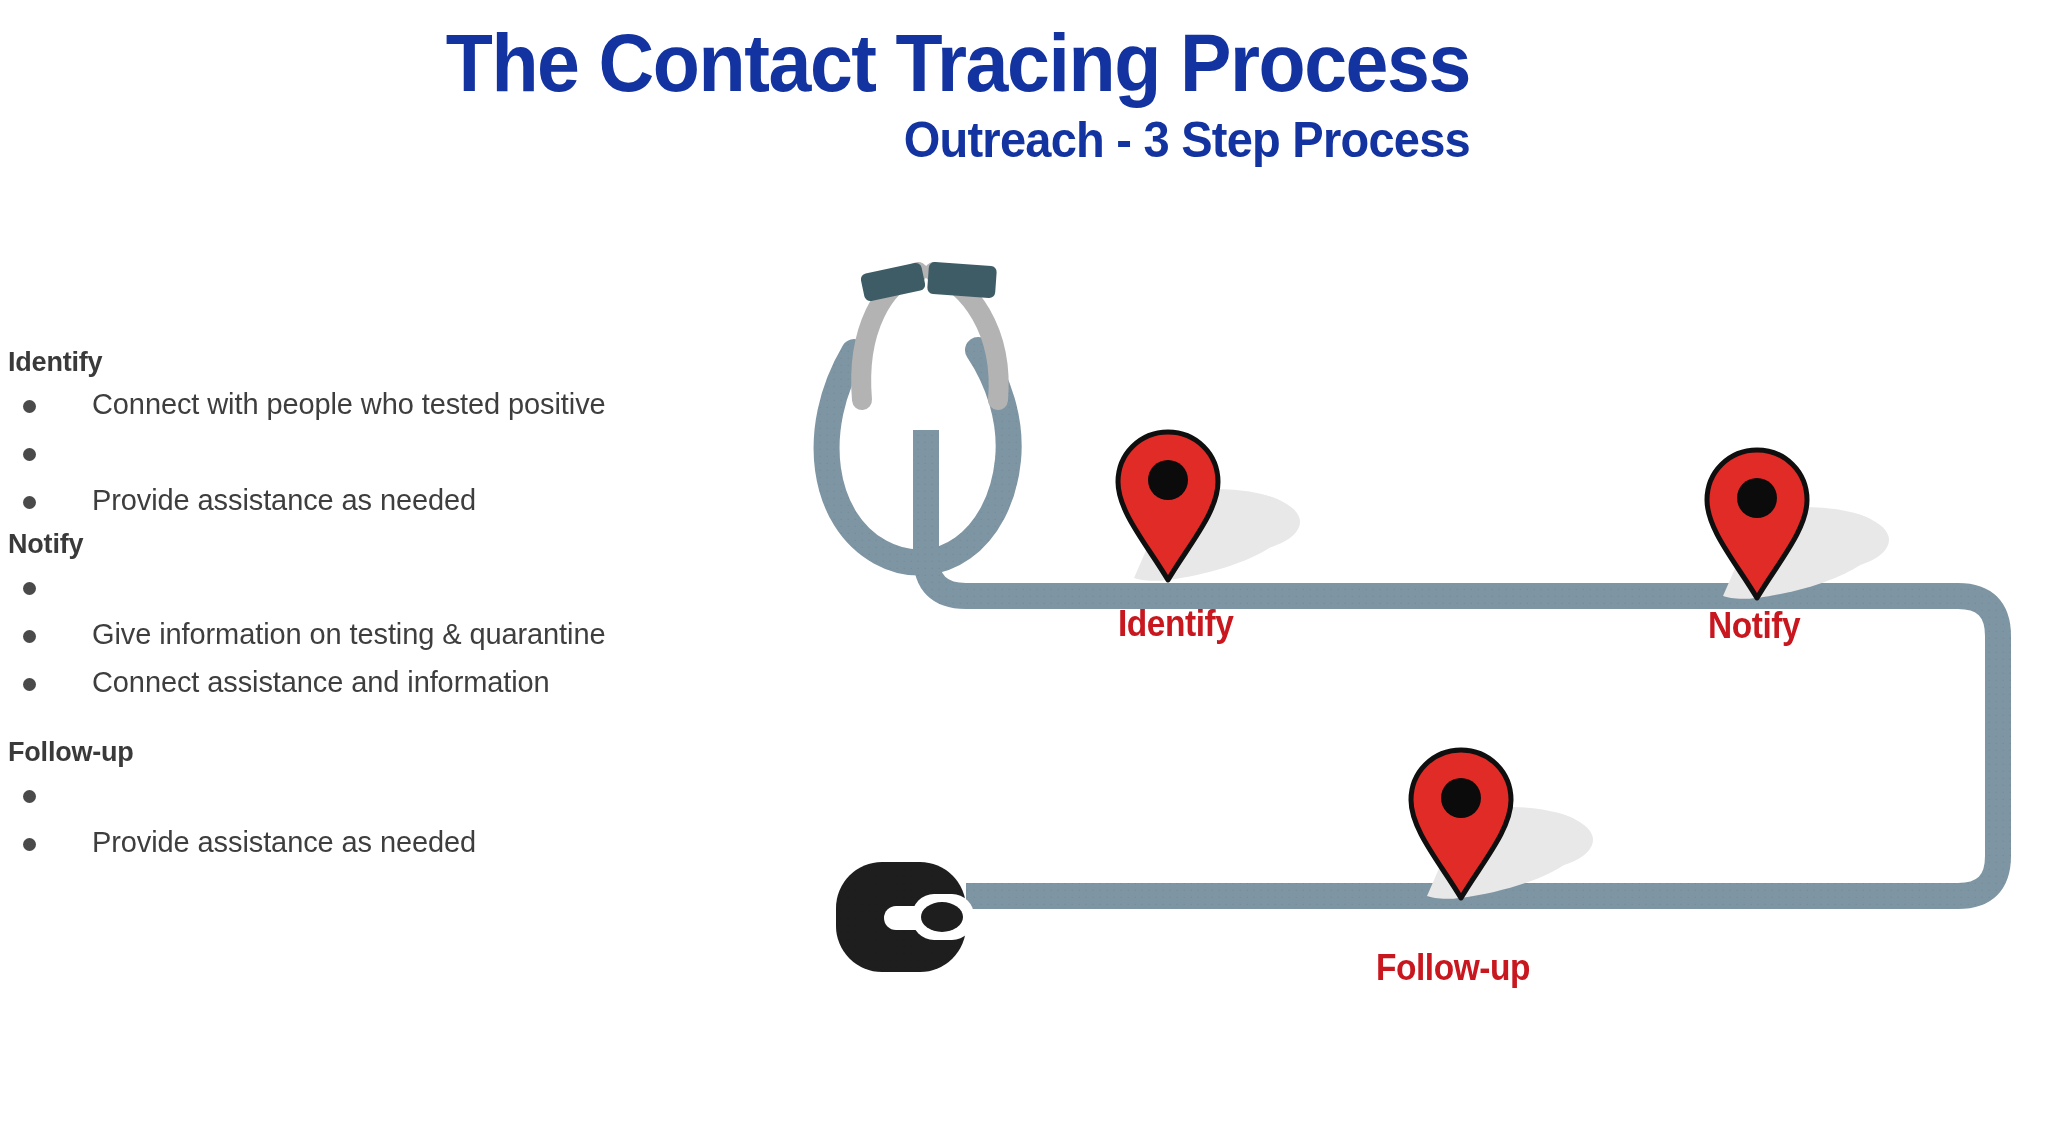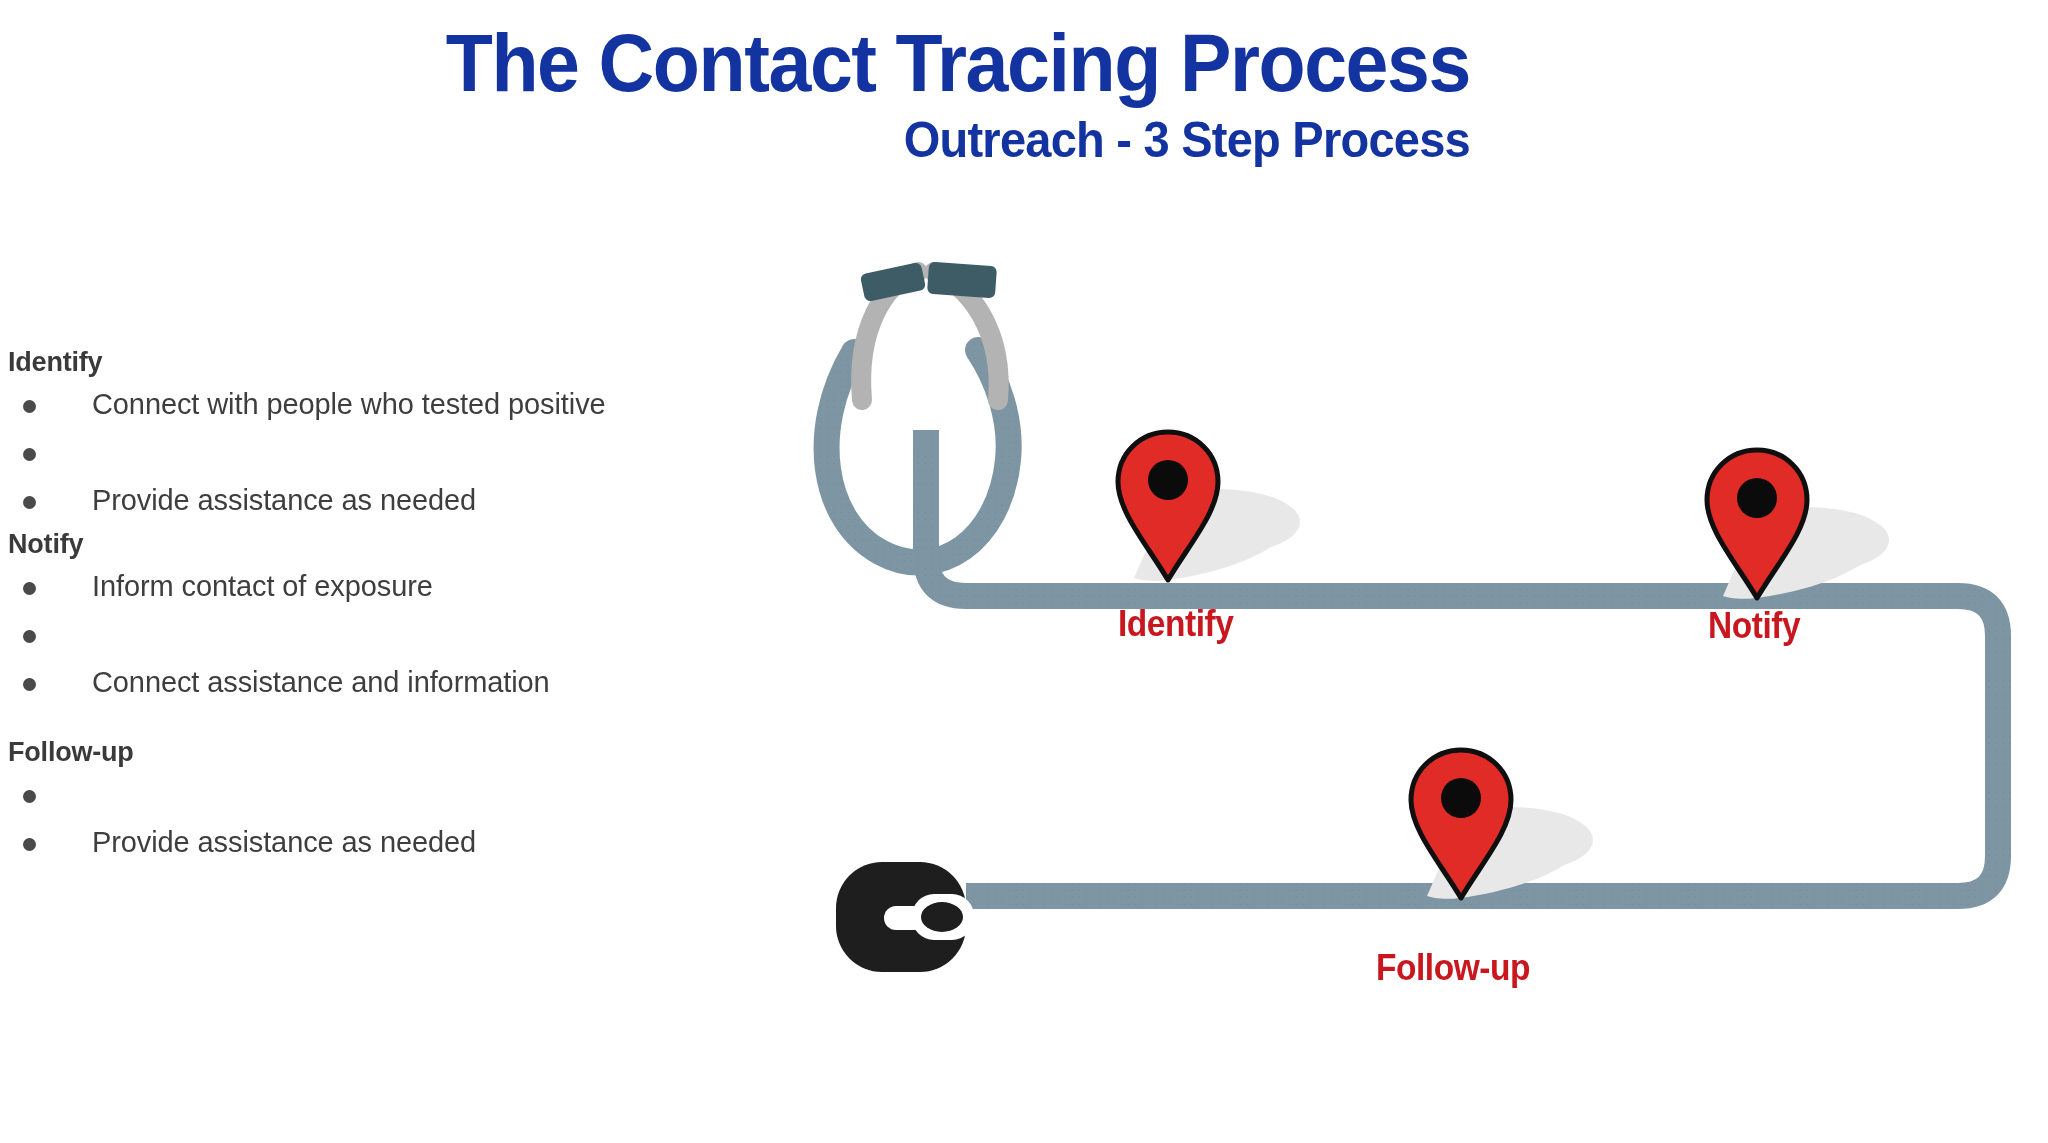--- a/index.html
+++ b/index.html
@@ -146,24 +146,24 @@
     <div class="bullet-row">
       <div class="bullet-dot"><span></span></div>
       <div class="bullet-text">Provide assistance as needed</div>
     </div>
   </div>
 
   <div class="step-group">
     <div class="step-heading">Notify</div>
     <div class="bullet-row">
       <div class="bullet-dot"><span></span></div>
-      <div class="bullet-text">Inform contact of exposure</div>
-    </div>
-    <div class="bullet-row">
-      <div class="bullet-dot"><span></span></div>
+    </div>
+    <div class="bullet-row">
+      <div class="bullet-dot"><span></span></div>
+      <div class="bullet-text">Give information on testing &amp; quarantine</div>
     </div>
     <div class="bullet-row">
       <div class="bullet-dot"><span></span></div>
       <div class="bullet-text">Connect assistance and information</div>
     </div>
   </div>
 
   <div class="group-gap"></div>
 
   <div class="step-group">

